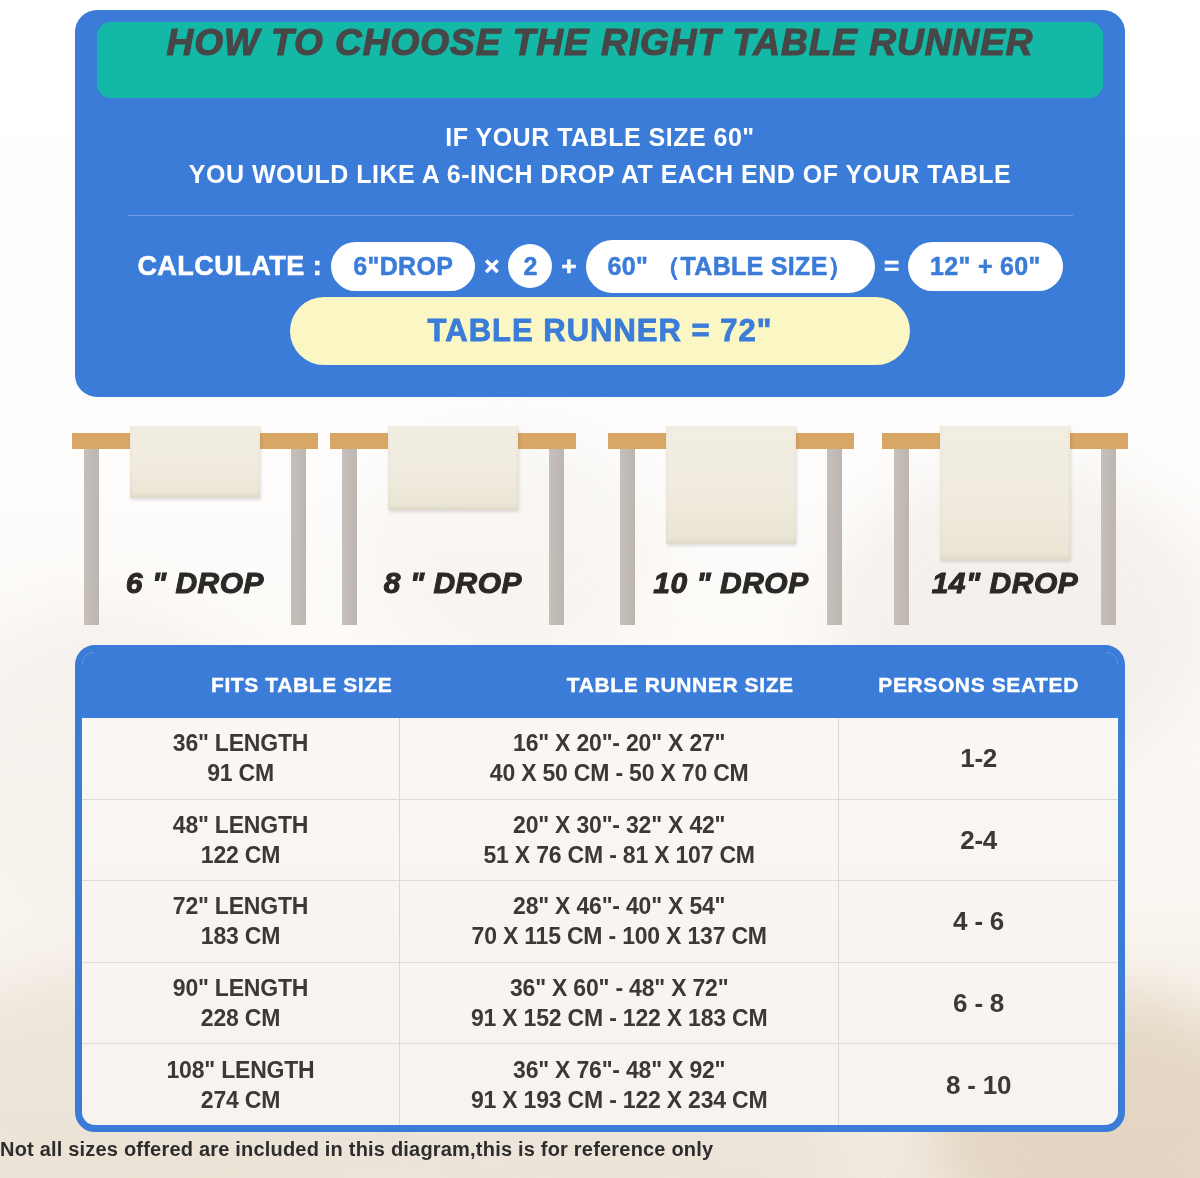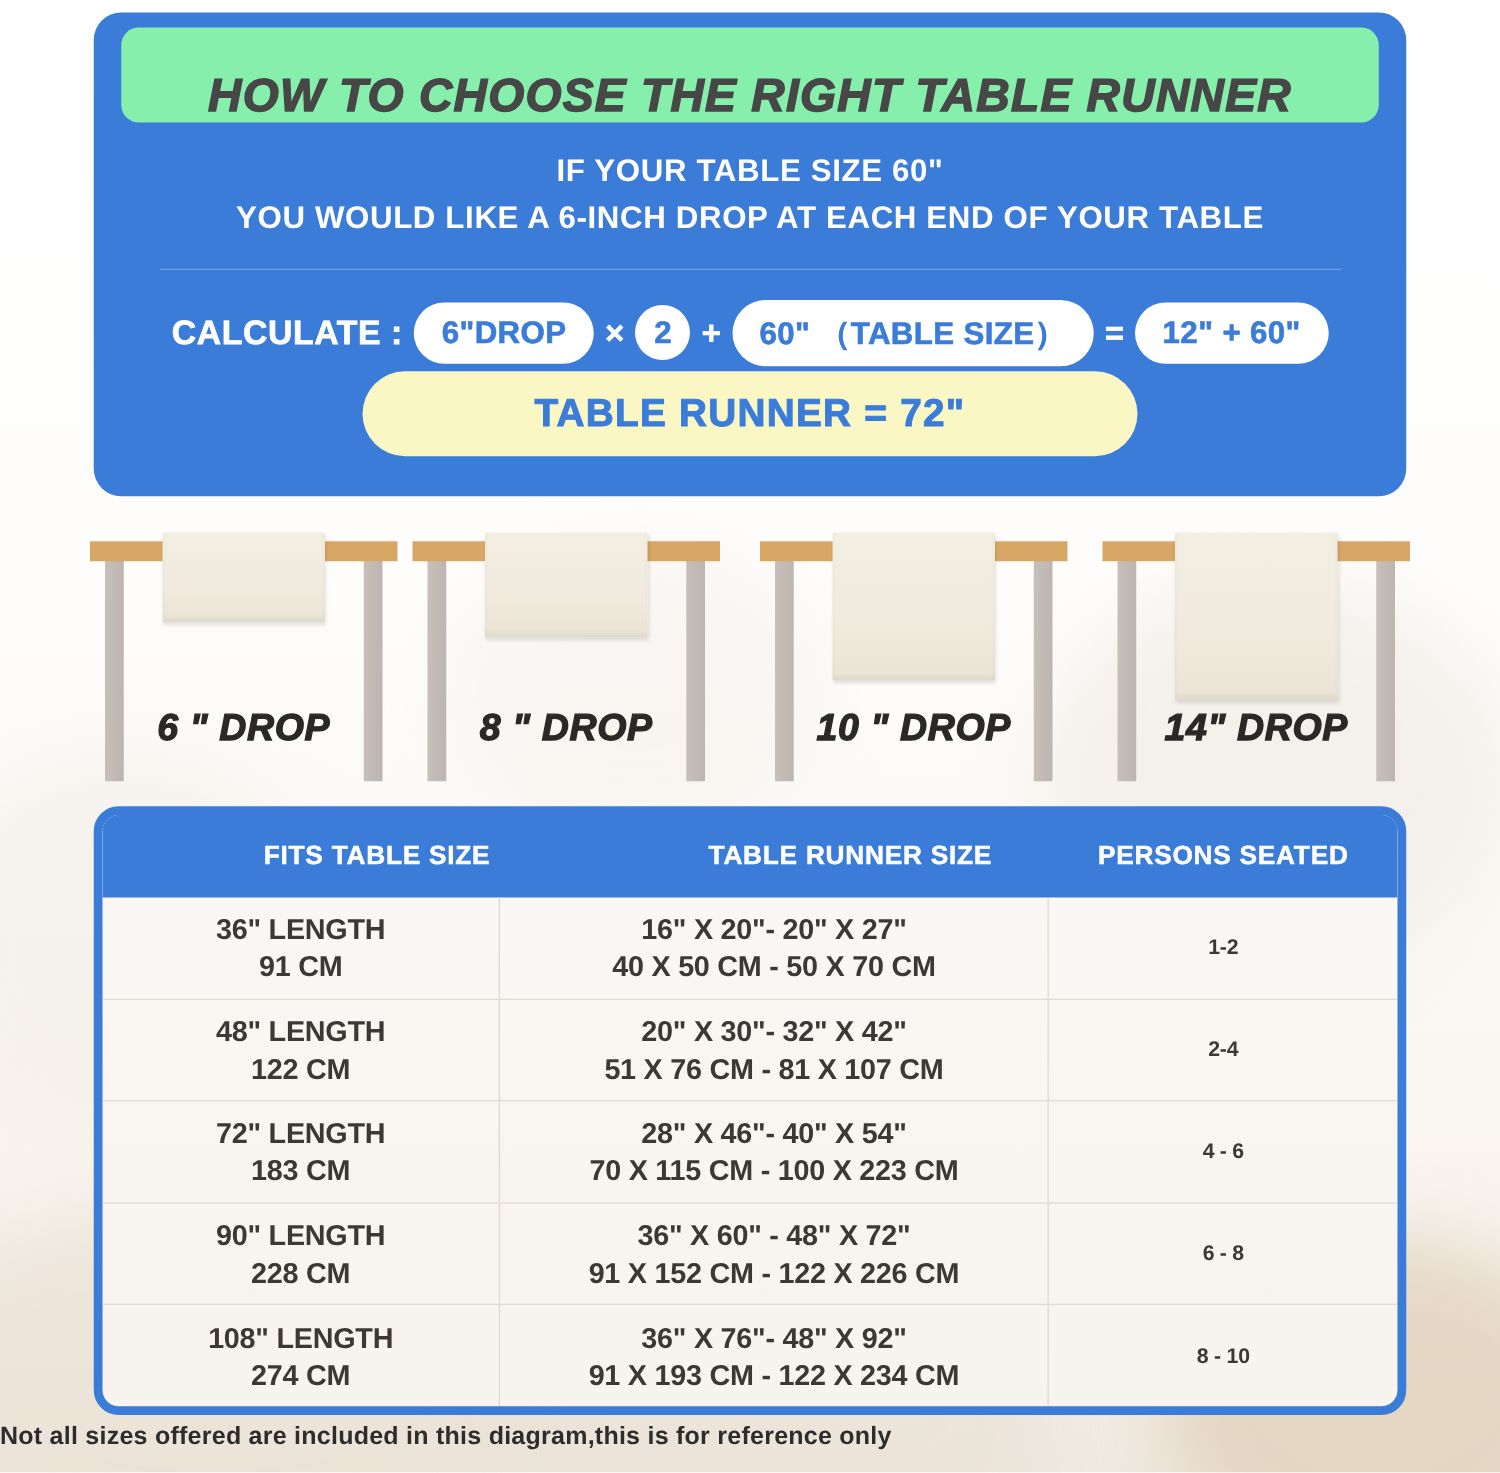--- a/index.html
+++ b/index.html
@@ -29,22 +29,22 @@
   .blob5{left:380px;top:1040px;width:460px;height:200px;background:#E3D9CC;opacity:.35;}
   .blob6{left:360px;top:430px;width:300px;height:240px;background:#EDE8E1;opacity:.3;}
 
   
   .hero{
     position:absolute;left:75px;top:10px;width:1050px;height:387px;
     background:var(--accent-blue);border-radius:22px;z-index:2;
   }
   .title-band{
     position:absolute;left:22px;right:22px;top:12px;height:76px;
-    background:#86efac;border-radius:14px;
-    display:flex;align-items:flex-end;justify-content:center;
+    background:#14b8a6;border-radius:14px;
+    display:flex;align-items:flex-start;justify-content:center;
   }
   .page-title{
     font-size:37px;font-weight:bold;font-style:italic;color:#474747;
     letter-spacing:1px;-webkit-text-stroke:1.2px #474747;white-space:nowrap;
   }
   .sub{
     position:absolute;left:0;right:0;text-align:center;color:#fff;
     font-weight:bold;letter-spacing:.5px;white-space:nowrap;
   }
   .sub1{top:113px;font-size:25px;}
@@ -127,21 +127,21 @@
   .c1{width:30.7%;} .c2{width:42.4%;} .c3{width:26.9%;}
   .tbody{display:flex;flex-direction:column;height:407px;}
   .trow{flex:1;display:flex;border-bottom:1px solid #DFDAD3;}
   .trow:last-child{border-bottom:none;}
   .cell{
     display:flex;flex-direction:column;align-items:center;justify-content:center;
     text-align:center;color:#3C3836;font-weight:bold;font-size:23px;line-height:30px;
     letter-spacing:-0.2px;
   }
   .cell.c1,.cell.c2{border-right:1px solid #DCD7D0;}
-  .cell.c3{font-size:17px;}
+  .cell.c3{font-size:26px;}
 
   .footnote{
     position:absolute;left:0;right:0;top:1138px;text-align:left;z-index:2;
     font-size:20px;font-weight:bold;color:#2D2D2D;letter-spacing:.2px;
   }
 </style>
 </head>
 <body>
 
 <div class="canvas">
@@ -240,33 +240,33 @@
         <div class="cell c3">2-4</div>
       </div>
 
       <div class="trow">
         <div class="cell c1">
           <div>72" LENGTH</div>
           <div>183 CM</div>
         </div>
         <div class="cell c2">
           <div>28" X 46"- 40" X 54"</div>
-          <div>70 X 115 CM - 100 X 223 CM</div>
+          <div>70 X 115 CM - 100 X 137 CM</div>
         </div>
         <div class="cell c3">4 - 6</div>
       </div>
 
       <div class="trow">
         <div class="cell c1">
           <div>90" LENGTH</div>
           <div>228 CM</div>
         </div>
         <div class="cell c2">
           <div>36" X 60" - 48" X 72"</div>
-          <div>91 X 152 CM - 122 X 226 CM</div>
+          <div>91 X 152 CM - 122 X 183 CM</div>
         </div>
         <div class="cell c3">6 - 8</div>
       </div>
 
       <div class="trow">
         <div class="cell c1">
           <div>108" LENGTH</div>
           <div>274 CM</div>
         </div>
         <div class="cell c2">

